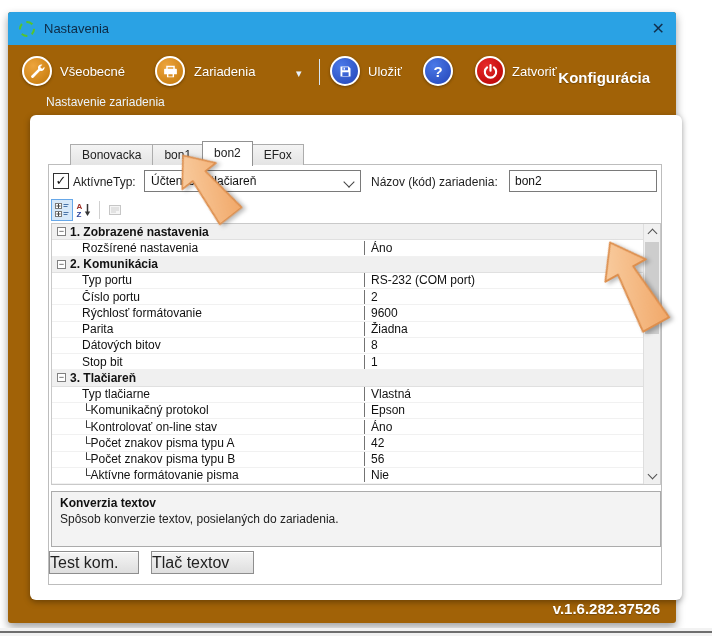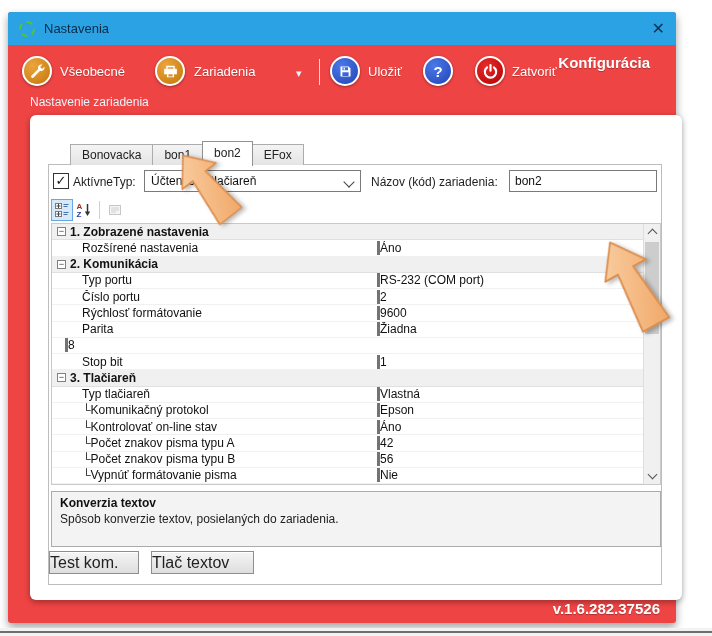--- a/index.html
+++ b/index.html
@@ -4,21 +4,21 @@
 <style>
   html,body{margin:0;padding:0;}
   body{
     width:712px;height:636px;position:relative;overflow:hidden;
     background:#ffffff;
     font-family:"Liberation Sans", sans-serif;
   }
   
   .window{
     position:absolute;left:8px;top:12px;width:668px;height:611px;
-    background:#ef4444;border-radius:3px;
+    background:#a16207;border-radius:3px;
     box-shadow:0 4px 9px rgba(0,0,0,.38);
   }
   .titlebar{
     position:absolute;left:0;top:0;right:0;height:33px;
     background:#2aa2e4;border-radius:3px 3px 0 0;
     display:flex;align-items:center;padding:0 11px;box-sizing:border-box;
   }
   .app-icon{width:12px;height:12px;border:2px dashed #55c42e;border-radius:50%;}
   .win-title{color:#0e2b46;font-size:13px;margin-left:9px;}
   .close-btn{margin-left:auto;color:#11304e;font-size:16px;line-height:16px;cursor:default;}
@@ -29,21 +29,21 @@
     box-shadow:0 1px 3px rgba(0,0,0,.35);
     display:flex;align-items:center;justify-content:center;box-sizing:border-box;
   }
   .ic-orange{background:radial-gradient(circle at 35% 30%, #eda43c, #c27708);}
   .ic-blue{background:radial-gradient(circle at 35% 30%, #4a79e8, #2344b6);}
   .ic-red{background:radial-gradient(circle at 35% 30%, #e62b2b, #b60000);}
   .tb-label{color:#fff;font-size:13px;text-shadow:0 1px 1px rgba(0,0,0,.25);}
   .caret{color:#e8f2fb;font-size:11px;}
   .tb-sep{position:absolute;width:1px;height:26px;background:#d7e6f4;}
   .cfg-title{position:absolute;color:#fff;font-size:15px;font-weight:bold;text-shadow:0 1px 1px rgba(0,0,0,.3);}
-  .sub-label{position:absolute;color:#eaf3fb;font-size:12px;}
+  .sub-label{position:absolute;color:#eaf3fb;font-size:12px;margin-left:16px;}
   .version{position:absolute;right:16px;bottom:6px;color:#fff;font-weight:bold;font-size:15px;text-shadow:0 1px 1px rgba(0,0,0,.3);}
   
   .panel{
     position:absolute;left:22px;top:103px;width:652px;height:485px;
     background:#fff;border-radius:6px;box-shadow:0 2px 6px rgba(0,0,0,.35);
   }
   
   .tab-strip{position:absolute;left:18px;top:26px;display:flex;align-items:flex-end;height:24px;z-index:3;padding-left:22px;}
   .tab{
     height:21px;box-sizing:border-box;padding:0 11px;line-height:20px;font-size:12px;color:#222;
@@ -84,21 +84,21 @@
   .pg-btn.disabled{opacity:.55;}
   .pg-tsep{width:1px;height:18px;background:#d0d0d0;margin:0 4px;}
   
   .pg-grid{
     position:absolute;left:2px;top:58px;width:610px;height:262px;box-sizing:border-box;
     border:1px solid #c9c9c9;background:#fff;overflow:hidden;
   }
   .pg-rows{position:absolute;left:0;top:0;right:17px;}
   .pg-row{display:flex;align-items:center;height:16.25px;box-sizing:border-box;border-bottom:1px solid #f1f1f1;font-size:12px;color:#111;}
   .pg-row .name{width:312px;flex:none;padding-left:30px;box-sizing:border-box;white-space:nowrap;overflow:hidden;}
-  .pg-row .value{flex:1;border-left:3px solid #737373;white-space:nowrap;overflow:hidden;margin-left:13px;}
+  .pg-row .value{flex:1;border-left:1px solid #737373;padding-left:6px;white-space:nowrap;overflow:hidden;}
   .pg-row.category{background:#f0f0f0;font-weight:bold;border-bottom:1px solid #e0e0e0;}
   .pg-row.category .name{width:auto;flex:1;padding-left:5px;display:flex;align-items:center;}
   .collapse-box{
     width:9px;height:9px;box-sizing:border-box;border:1px solid #808080;background:#fff;
     font-size:9px;line-height:7px;text-align:center;font-weight:normal;color:#333;
     margin-right:4px;flex:none;
   }
   
   .vscroll{position:absolute;top:0;right:0;width:17px;height:100%;background:#f0f0f0;border-left:1px solid #dedede;box-sizing:border-box;}
   .vs-arrow{position:absolute;left:0;width:16px;height:16px;display:flex;align-items:center;justify-content:center;}
@@ -171,21 +171,21 @@
   <div class="tb-item" style="left:467px;top:44px;">
     <span class="icon-circle ic-red">
       <svg width="17" height="17" viewBox="0 0 24 24" fill="none">
           <path d="M12 3v8" stroke="#fff" stroke-width="3" stroke-linecap="round"></path>
           <path d="M7.2 6.2a8 8 0 1 0 9.6 0" stroke="#fff" stroke-width="3" stroke-linecap="round"></path>
         </svg>
     </span>
   </div>
   <span class="tb-label" style="position:absolute;left:504px;top:52px;">Zatvoriť</span>
 
-  <span class="cfg-title" style="right:26px;top:42px;">Konfigurácia</span>
+  <span class="cfg-title" style="right:26px;top:57px;">Konfigurácia</span>
   <span class="sub-label" style="left:22px;top:83px;">Nastavenie zariadenia</span>
 
   <div class="panel">
     <div class="tab-strip">
         <div class="tab">Bonovacka</div>
         <div class="tab">bon1</div>
         <div class="tab active">bon2</div>
         <div class="tab">EFox</div>
       </div>
 
@@ -257,54 +257,55 @@
             </div>
             <div class="pg-row item">
               <span class="name">Rýchlosť formátovanie</span>
               <span class="value">9600</span>
             </div>
             <div class="pg-row item">
               <span class="name">Parita</span>
               <span class="value">Žiadna</span>
             </div>
             <div class="pg-row item">
+              <span class="name">Dátových bitov</span>
               <span class="value">8</span>
             </div>
             <div class="pg-row item">
               <span class="name">Stop bit</span>
               <span class="value">1</span>
             </div>
             <div class="pg-row category">
               <span class="name">
                 <span class="collapse-box">−</span>
                 <span>3. Tlačiareň</span>
               </span>
             </div>
             <div class="pg-row item">
-              <span class="name">Typ tlačiareň</span>
+              <span class="name">Typ tlačiarne</span>
               <span class="value">Vlastná</span>
             </div>
             <div class="pg-row subitem">
               <span class="name">└Komunikačný protokol</span>
               <span class="value">Epson</span>
             </div>
             <div class="pg-row subitem">
               <span class="name">└Kontrolovať on-line stav</span>
               <span class="value">Áno</span>
             </div>
             <div class="pg-row subitem">
               <span class="name">└Počet znakov pisma typu A</span>
               <span class="value">42</span>
             </div>
             <div class="pg-row subitem">
               <span class="name">└Počet znakov pisma typu B</span>
               <span class="value">56</span>
             </div>
             <div class="pg-row subitem">
-              <span class="name">└Vypnúť formátovanie pisma</span>
+              <span class="name">└Aktívne formátovanie pisma</span>
               <span class="value">Nie</span>
             </div>
           </div>
         <div class="vscroll">
           <div class="vs-arrow" style="top:0;">
               <span class="chev-up"></span>
             </div>
           <div class="vs-thumb"></div>
           <div class="vs-arrow" style="bottom:0;">
               <span class="chev-dn"></span>

